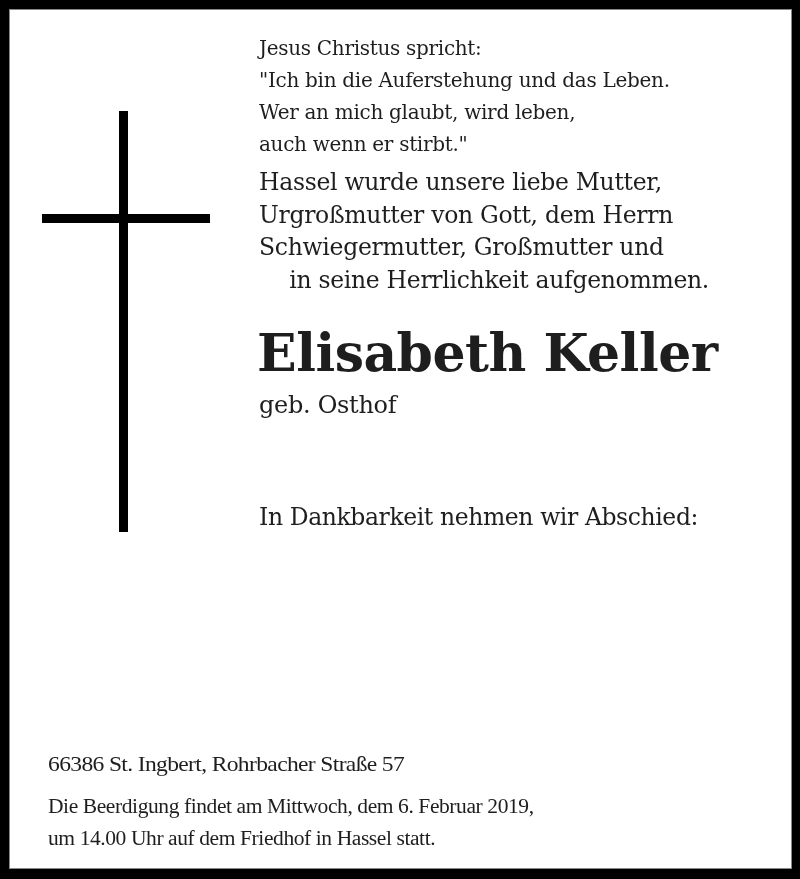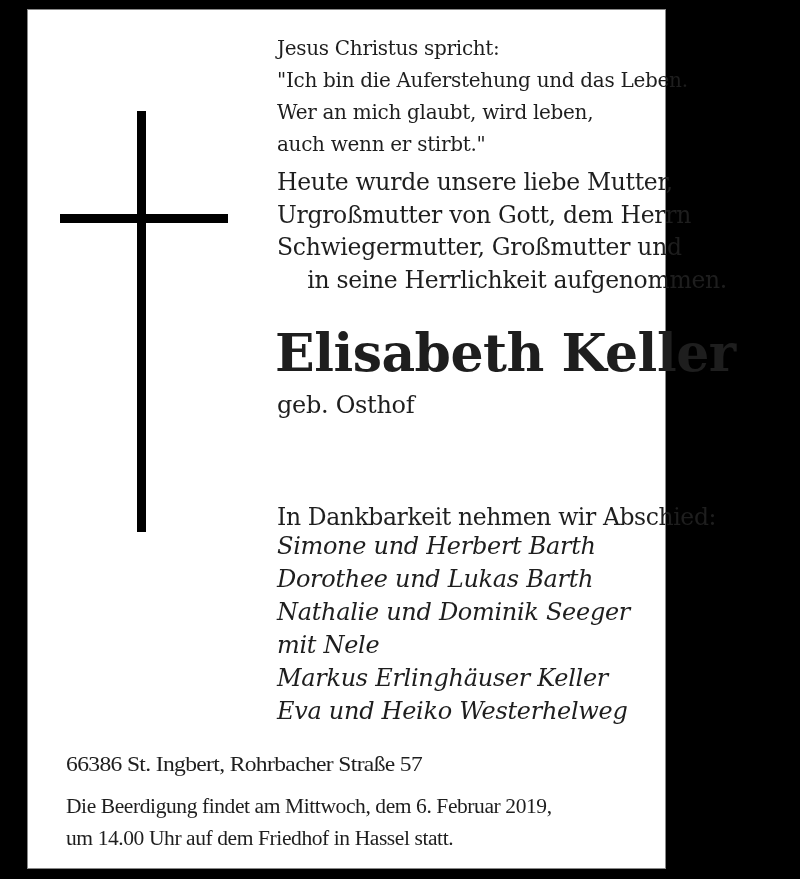--- a/index.html
+++ b/index.html
@@ -1,18 +1,18 @@
 <!DOCTYPE html>
 <html><head>
 <meta charset="utf-8">
 <style>
   html, body { margin: 0; padding: 0; background: #000; }
   body { width: 800px; height: 879px; position: relative; overflow: hidden; }
   .card {
-    position: absolute; left: 27px; top: 9px; width: 639px; height: 860px;
+    position: absolute; left: 9px; top: 9px; width: 783px; height: 860px;
     background: #fff; box-sizing: border-box; border: 1px solid #888;
   }
   .t { position: absolute; margin: 0; white-space: nowrap; color: #1e1e1e;
        font-family: "DejaVu Serif", serif; }
   .cross-v { position: absolute; left: 109px; top: 101px; width: 9px; height: 421px; background: #000; }
   .cross-h { position: absolute; left: 32px; top: 204px; width: 168px; height: 9px; background: #000; }
   .quote { left: 249px; font-size: 20px; line-height: 32px; top: 22px; letter-spacing: -0.3px; }
   .intro { left: 249px; font-size: 23.5px; line-height: 32.5px; top: 156px; letter-spacing: -0.3px; }
   .name { left: 247px; top: 310px; font-size: 52px; font-weight: bold; letter-spacing: -0.5px; line-height: 66px; }
   .maiden { left: 249px; top: 379px; font-size: 24px; line-height: 32px; letter-spacing: -0.3px; }
@@ -37,40 +37,32 @@
   </div>
 
   <div class="t quote">
     <span class="line">Jesus Christus spricht:</span>
     <span class="line">"Ich bin die Auferstehung und das Leben.</span>
     <span class="line">Wer an mich glaubt, wird leben,</span>
     <span class="line">auch wenn er stirbt."</span>
   </div>
 
   <div class="t intro">
-    <span class="line">Heute wurde unsere liebe Mutter,</span>
+    <span class="line">Hassel wurde unsere liebe Mutter,</span>
     <span class="line">Urgroßmutter von Gott, dem Herrn</span>
     <span class="line">Schwiegermutter, Großmutter und</span>
     <span class="line" style="white-space:pre;margin-left:23px;"> in seine Herrlichkeit aufgenommen.</span>
   </div>
 
   <div class="t name">Elisabeth Keller</div>
   <div class="t maiden">geb. Osthof</div>
 
 
   <div class="t thanks">In Dankbarkeit nehmen wir Abschied:</div>
 
-  <div class="t mourners">
-    <span class="line">Simone und Herbert Barth</span>
-    <span class="line">Dorothee und Lukas Barth</span>
-    <span class="line">Nathalie und Dominik Seeger</span>
-    <span class="line">mit Nele</span>
-    <span class="line">Markus Erlinghäuser Keller</span>
-    <span class="line">Eva und Heiko Westerhelweg</span>
-  </div>
 
   <div class="t address">66386 St. Ingbert, Rohrbacher Straße 57</div>
 
   <div class="t funeral">
     <span class="line">Die Beerdigung findet am Mittwoch, dem 6. Februar 2019,</span>
     <span class="line">um 14.00 Uhr auf dem Friedhof in Hassel statt.</span>
   </div>
 
 </div>
 

